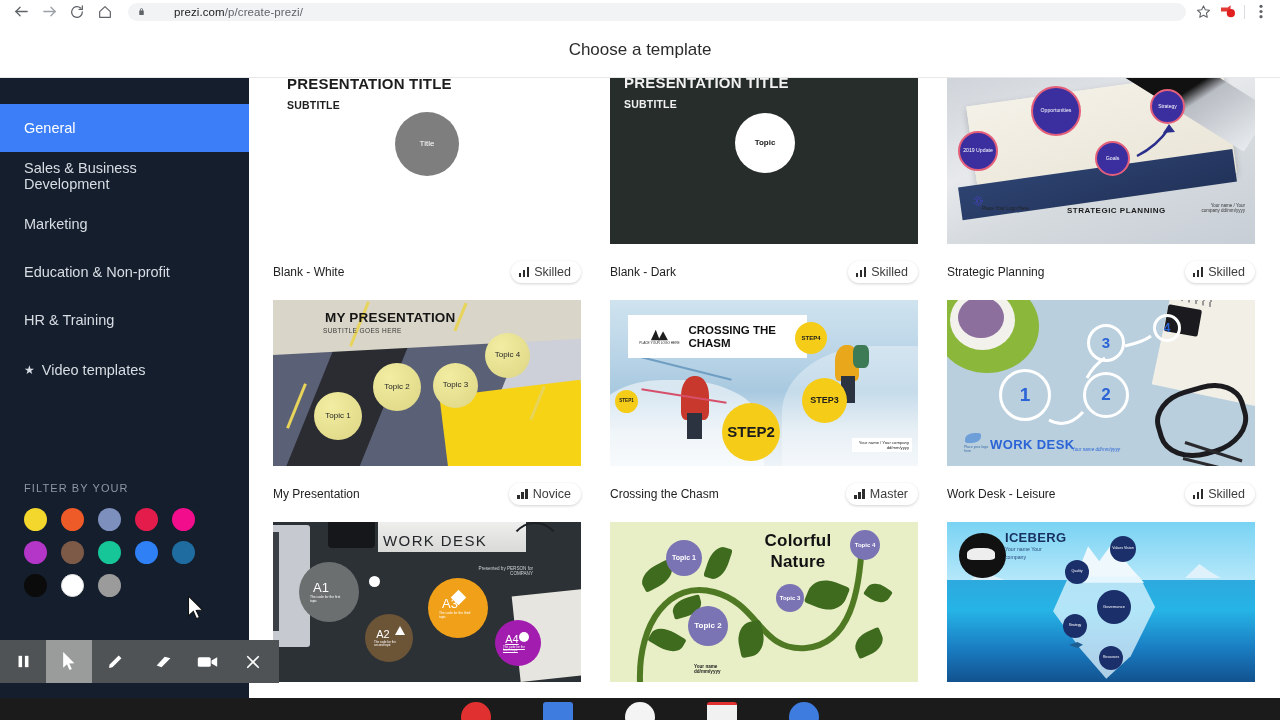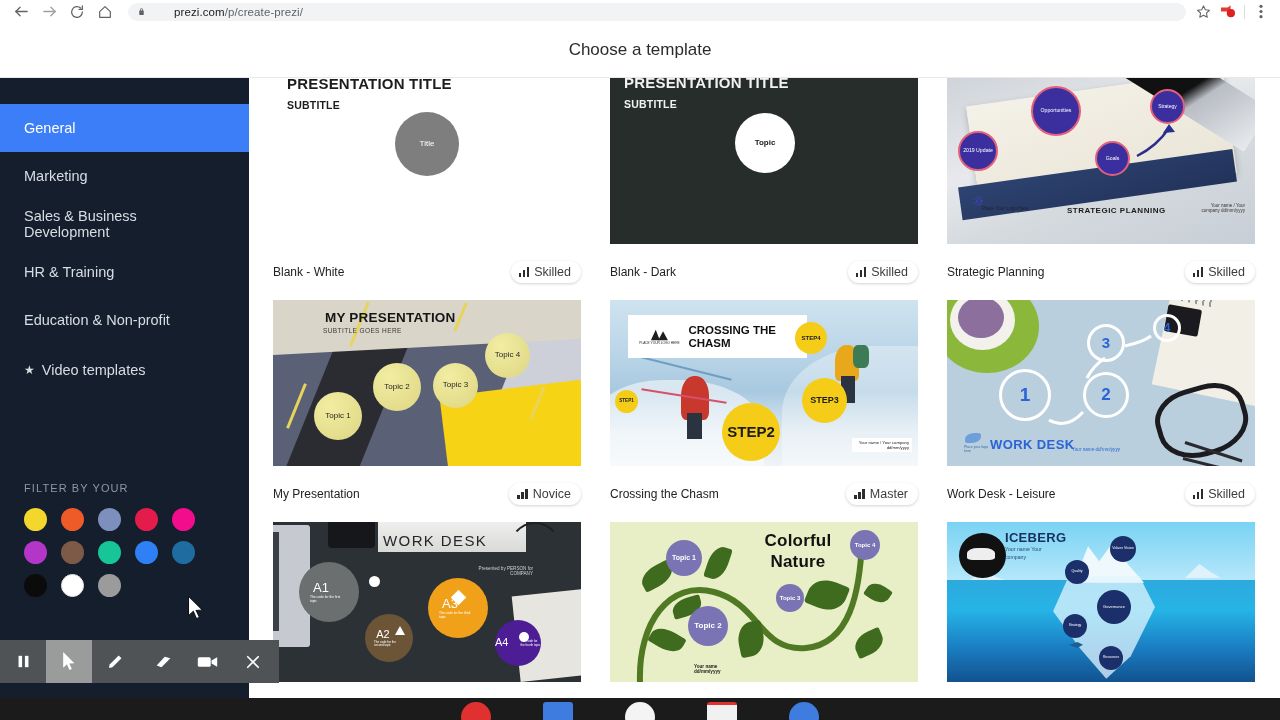--- a/index.html
+++ b/index.html
@@ -289,30 +289,30 @@
 </div>
 
 <div class="app">
 
   <div class="sidebar">
 
     <div class="cat-item active">
       <span>General</span>
     </div>
     <div class="cat-item">
+      <span>Sales &amp; Business Development</span>
+    </div>
+    <div class="cat-item">
       <span>Marketing</span>
     </div>
     <div class="cat-item">
-      <span>Sales &amp; Business Development</span>
+      <span>Education &amp; Non-profit</span>
     </div>
     <div class="cat-item">
       <span>HR &amp; Training</span>
-    </div>
-    <div class="cat-item">
-      <span>Education &amp; Non-profit</span>
     </div>
 
     <div class="video-item">
       <span class="star-glyph">★</span>
       <span>Video templates</span>
     </div>
 
     <div class="filter-header">FILTER BY YOUR</div>
     <div class="swatch-grid">
       <div class="swatch" style="background:#f3d72d"></div>
@@ -537,21 +537,21 @@
             <span style="font-size:3.3px;width:38px;text-align:left;margin-top:2px;">The code for the first topic</span>
           </div>
           <div class="circle-lbl wdd-c" style="left:92px;top:92px;width:48px;height:48px;background:#6c5437;flex-direction:column;">
             <span class="lbl" style="font-size:11px;margin-right:12px;">A2</span>
             <span style="font-size:3px;width:30px;text-align:left;margin-top:1px;">The code for the second topic</span>
           </div>
           <div class="circle-lbl wdd-c" style="left:155px;top:56px;width:60px;height:60px;background:#f0a019;flex-direction:column;">
             <span class="lbl" style="margin-right:16px;">A3</span>
             <span style="font-size:3.3px;width:38px;text-align:left;margin-top:2px;">The code for the third topic</span>
           </div>
-          <div class="circle-lbl wdd-c" style="left:222px;top:98px;width:46px;height:46px;background:#4c1d95;flex-direction:row;">
+          <div class="circle-lbl wdd-c" style="left:222px;top:98px;width:46px;height:46px;background:#a21caf;flex-direction:column;text-decoration:underline;">
             <span class="lbl" style="font-size:11px;margin-right:12px;">A4</span>
             <span style="font-size:3px;width:30px;text-align:left;margin-top:1px;">The code for the fourth topic</span>
           </div>
           <div style="position:absolute;left:96px;top:54px;width:11px;height:11px;border-radius:50%;background:#fff;"></div>
           <div style="position:absolute;left:180px;top:70px;width:11px;height:11px;background:#fff;transform:rotate(45deg);"></div>
           <div style="position:absolute;left:246px;top:110px;width:10px;height:10px;border-radius:50%;background:#fff;"></div>
           <div style="position:absolute;left:122px;top:104px;width:0;height:0;border-left:5px solid transparent;border-right:5px solid transparent;border-bottom:9px solid #fff;"></div>
         </div>
         <div class="card-foot">
           

